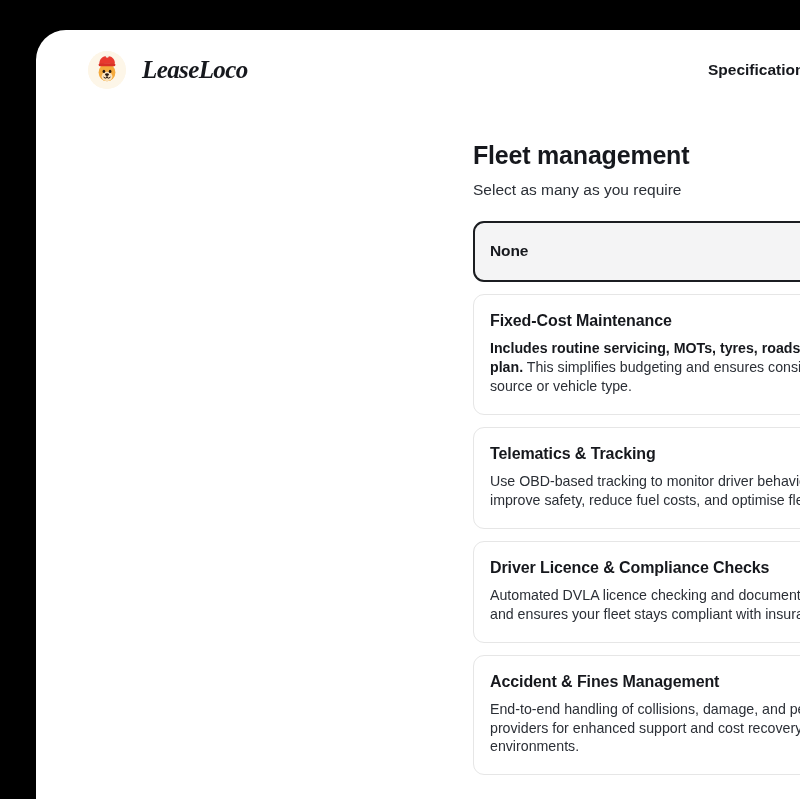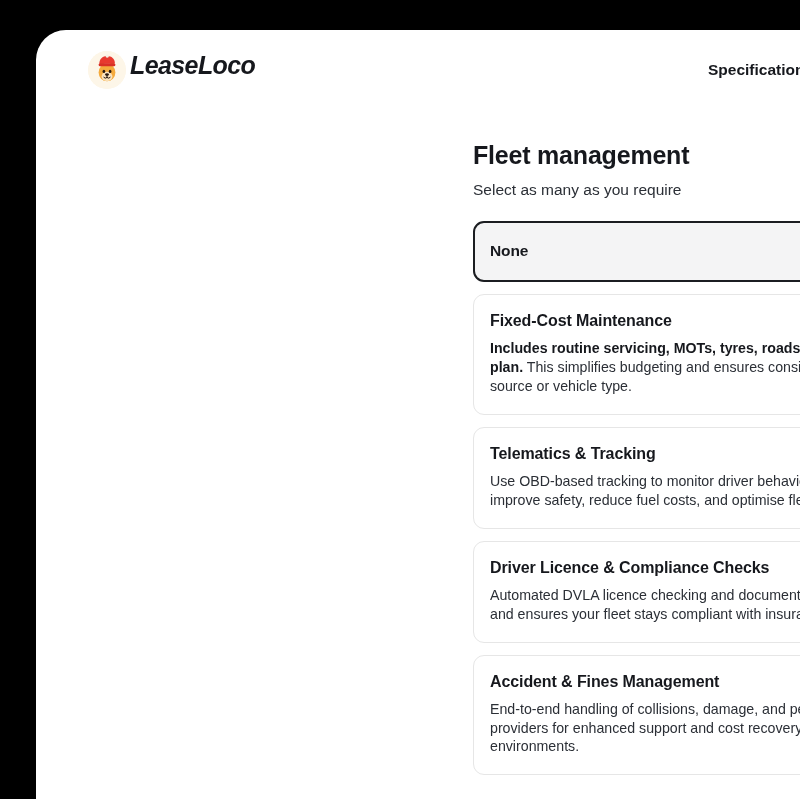--- a/index.html
+++ b/index.html
@@ -44,22 +44,23 @@
     top: 0;
     width: 900px;
     height: 80px;
     display: flex;
     align-items: center;
     padding: 0 0 0 52px;
   }
 
   .brand {
     display: flex;
-    align-items: flex-start;
-    gap: 4px;
+    align-items: center;
+    gap: 16px;
+    font-family: Liberation Serif, serif;
   }
 
   .brand-mark {
     width: 38px;
     height: 38px;
     border-radius: 50%;
     background: #fdf6e8;
     position: relative;
     flex: 0 0 auto;
     overflow: hidden;

